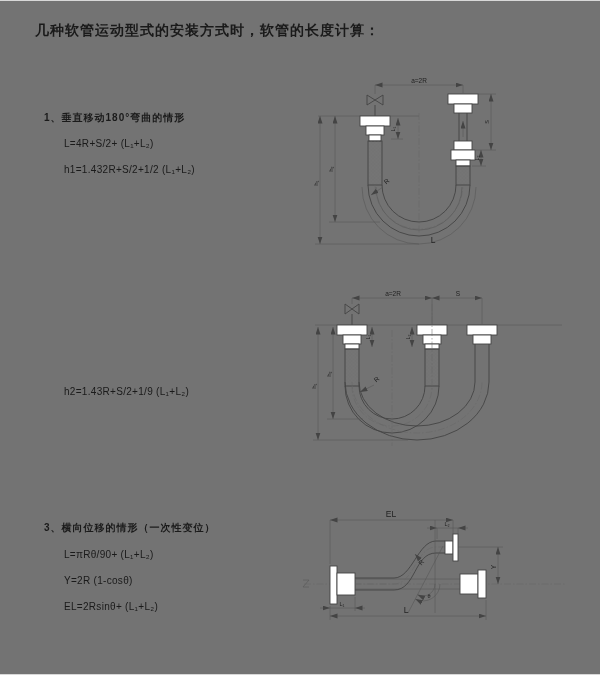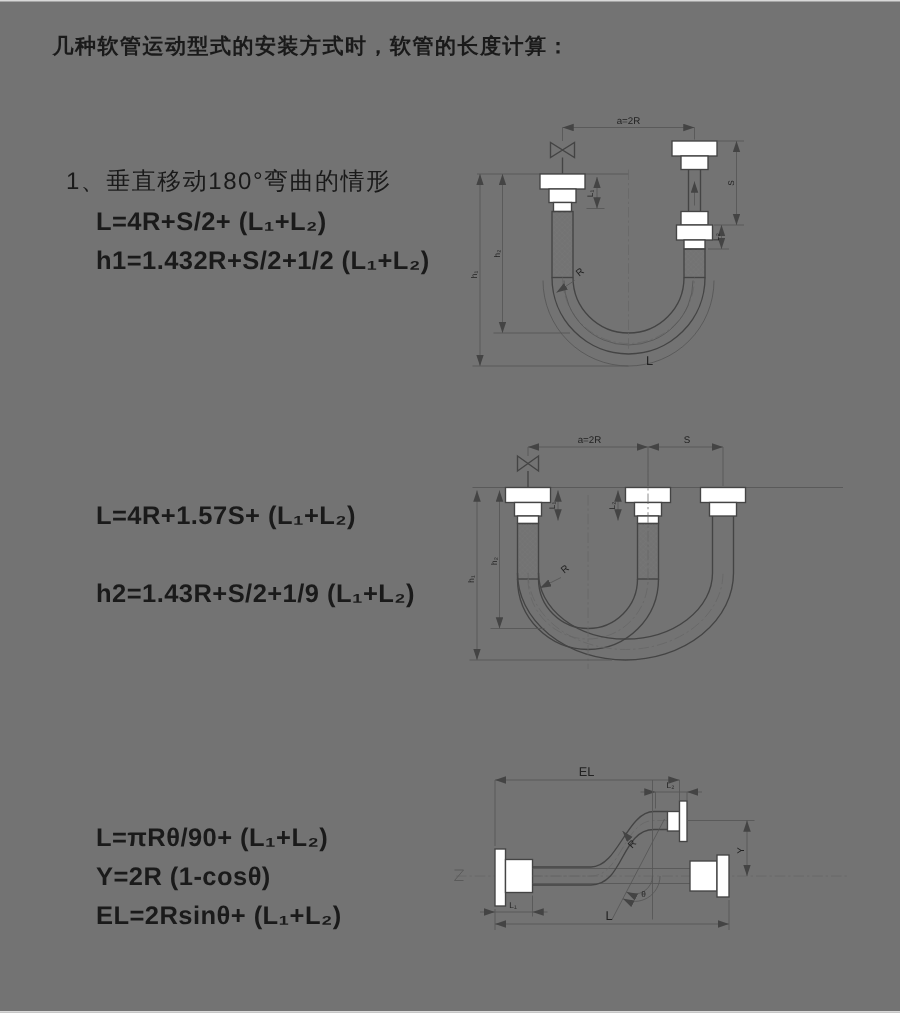--- a/index.html
+++ b/index.html
@@ -1,21 +1,21 @@
 <!DOCTYPE html>
 <html><head>
 <meta charset="utf-8">
 <style>
   html,body{margin:0;padding:0;background:#fff;}
   .page{position:relative;width:600px;height:675px;background:#737373;overflow:hidden;
         font-family:"Liberation Sans","DejaVu Sans",sans-serif;color:#1a1a1a;
         border-top:1px solid #d8d8d8;border-bottom:1px solid #d8d8d8;box-sizing:border-box;}
   .title{position:absolute;left:35px;top:21px;font-size:14px;font-weight:bold;letter-spacing:1px;}
-  .sec-h{position:absolute;font-size:16px;font-weight:normal;letter-spacing:1px;white-space:nowrap;}
-  .formula{position:absolute;left:64px;font-size:17px;font-weight:bold;letter-spacing:.3px;white-space:nowrap;}
+  .sec-h{position:absolute;font-size:10px;font-weight:bold;letter-spacing:1px;white-space:nowrap;}
+  .formula{position:absolute;left:64px;font-size:10px;font-weight:normal;letter-spacing:.3px;white-space:nowrap;}
   svg{position:absolute;overflow:visible;}
   svg .ln{stroke:#444;stroke-width:0.9;fill:none;stroke-linecap:butt;}
   svg .thin{stroke:#555;stroke-width:0.55;fill:none;}
   svg .dim{stroke:#555;stroke-width:0.55;fill:none;}
   svg .cl{stroke:#666;stroke-width:0.5;fill:none;stroke-dasharray:7 2 1.5 2;}
   svg .fr{fill:#fff;stroke:#444;stroke-width:0.9;}
   svg .hz{fill:url(#hatch);stroke:#444;stroke-width:0.9;}
   svg text{font-family:"Liberation Sans","DejaVu Sans",sans-serif;font-size:6.5px;fill:#222;}
   svg text.t5{font-size:5.5px;}
   svg text.t8{font-size:8.5px;}
@@ -38,23 +38,23 @@
       </marker>
     </defs>
   </svg>
 
   <div class="title">几种软管运动型式的安装方式时，软管的长度计算：</div>
 
   <div class="sec-h" style="left:44px;top:110px">1、垂直移动180°弯曲的情形</div>
   <div class="formula" style="top:137px">L=4R+S/2+ (L₁+L₂)</div>
   <div class="formula" style="top:163px">h1=1.432R+S/2+1/2 (L₁+L₂)</div>
 
-  <div class="formula" style="top:333px">L=4R+1.57S+ (L₁+L₂)</div>
   <div class="formula" style="top:385px">h2=1.43R+S/2+1/9 (L₁+L₂)</div>
 
+  <div class="sec-h" style="left:44px;top:520px">3、横向位移的情形（一次性变位）</div>
   <div class="formula" style="top:548px">L=πRθ/90+ (L₁+L₂)</div>
   <div class="formula" style="top:574px">Y=2R (1-cosθ)</div>
   <div class="formula" style="top:600px">EL=2Rsinθ+ (L₁+L₂)</div>
 
   <svg style="left:310px;top:72px" width="290" height="192" viewBox="0 0 290 192">
 
     <g>
       <line class="dim" x1="65" y1="12" x2="153" y2="12" marker-start="url(#arrS)" marker-end="url(#arrE)"></line>
       <line class="thin" x1="65" y1="12" x2="65" y2="21"></line>
       <line class="thin" x1="153" y1="12" x2="153" y2="20"></line>

